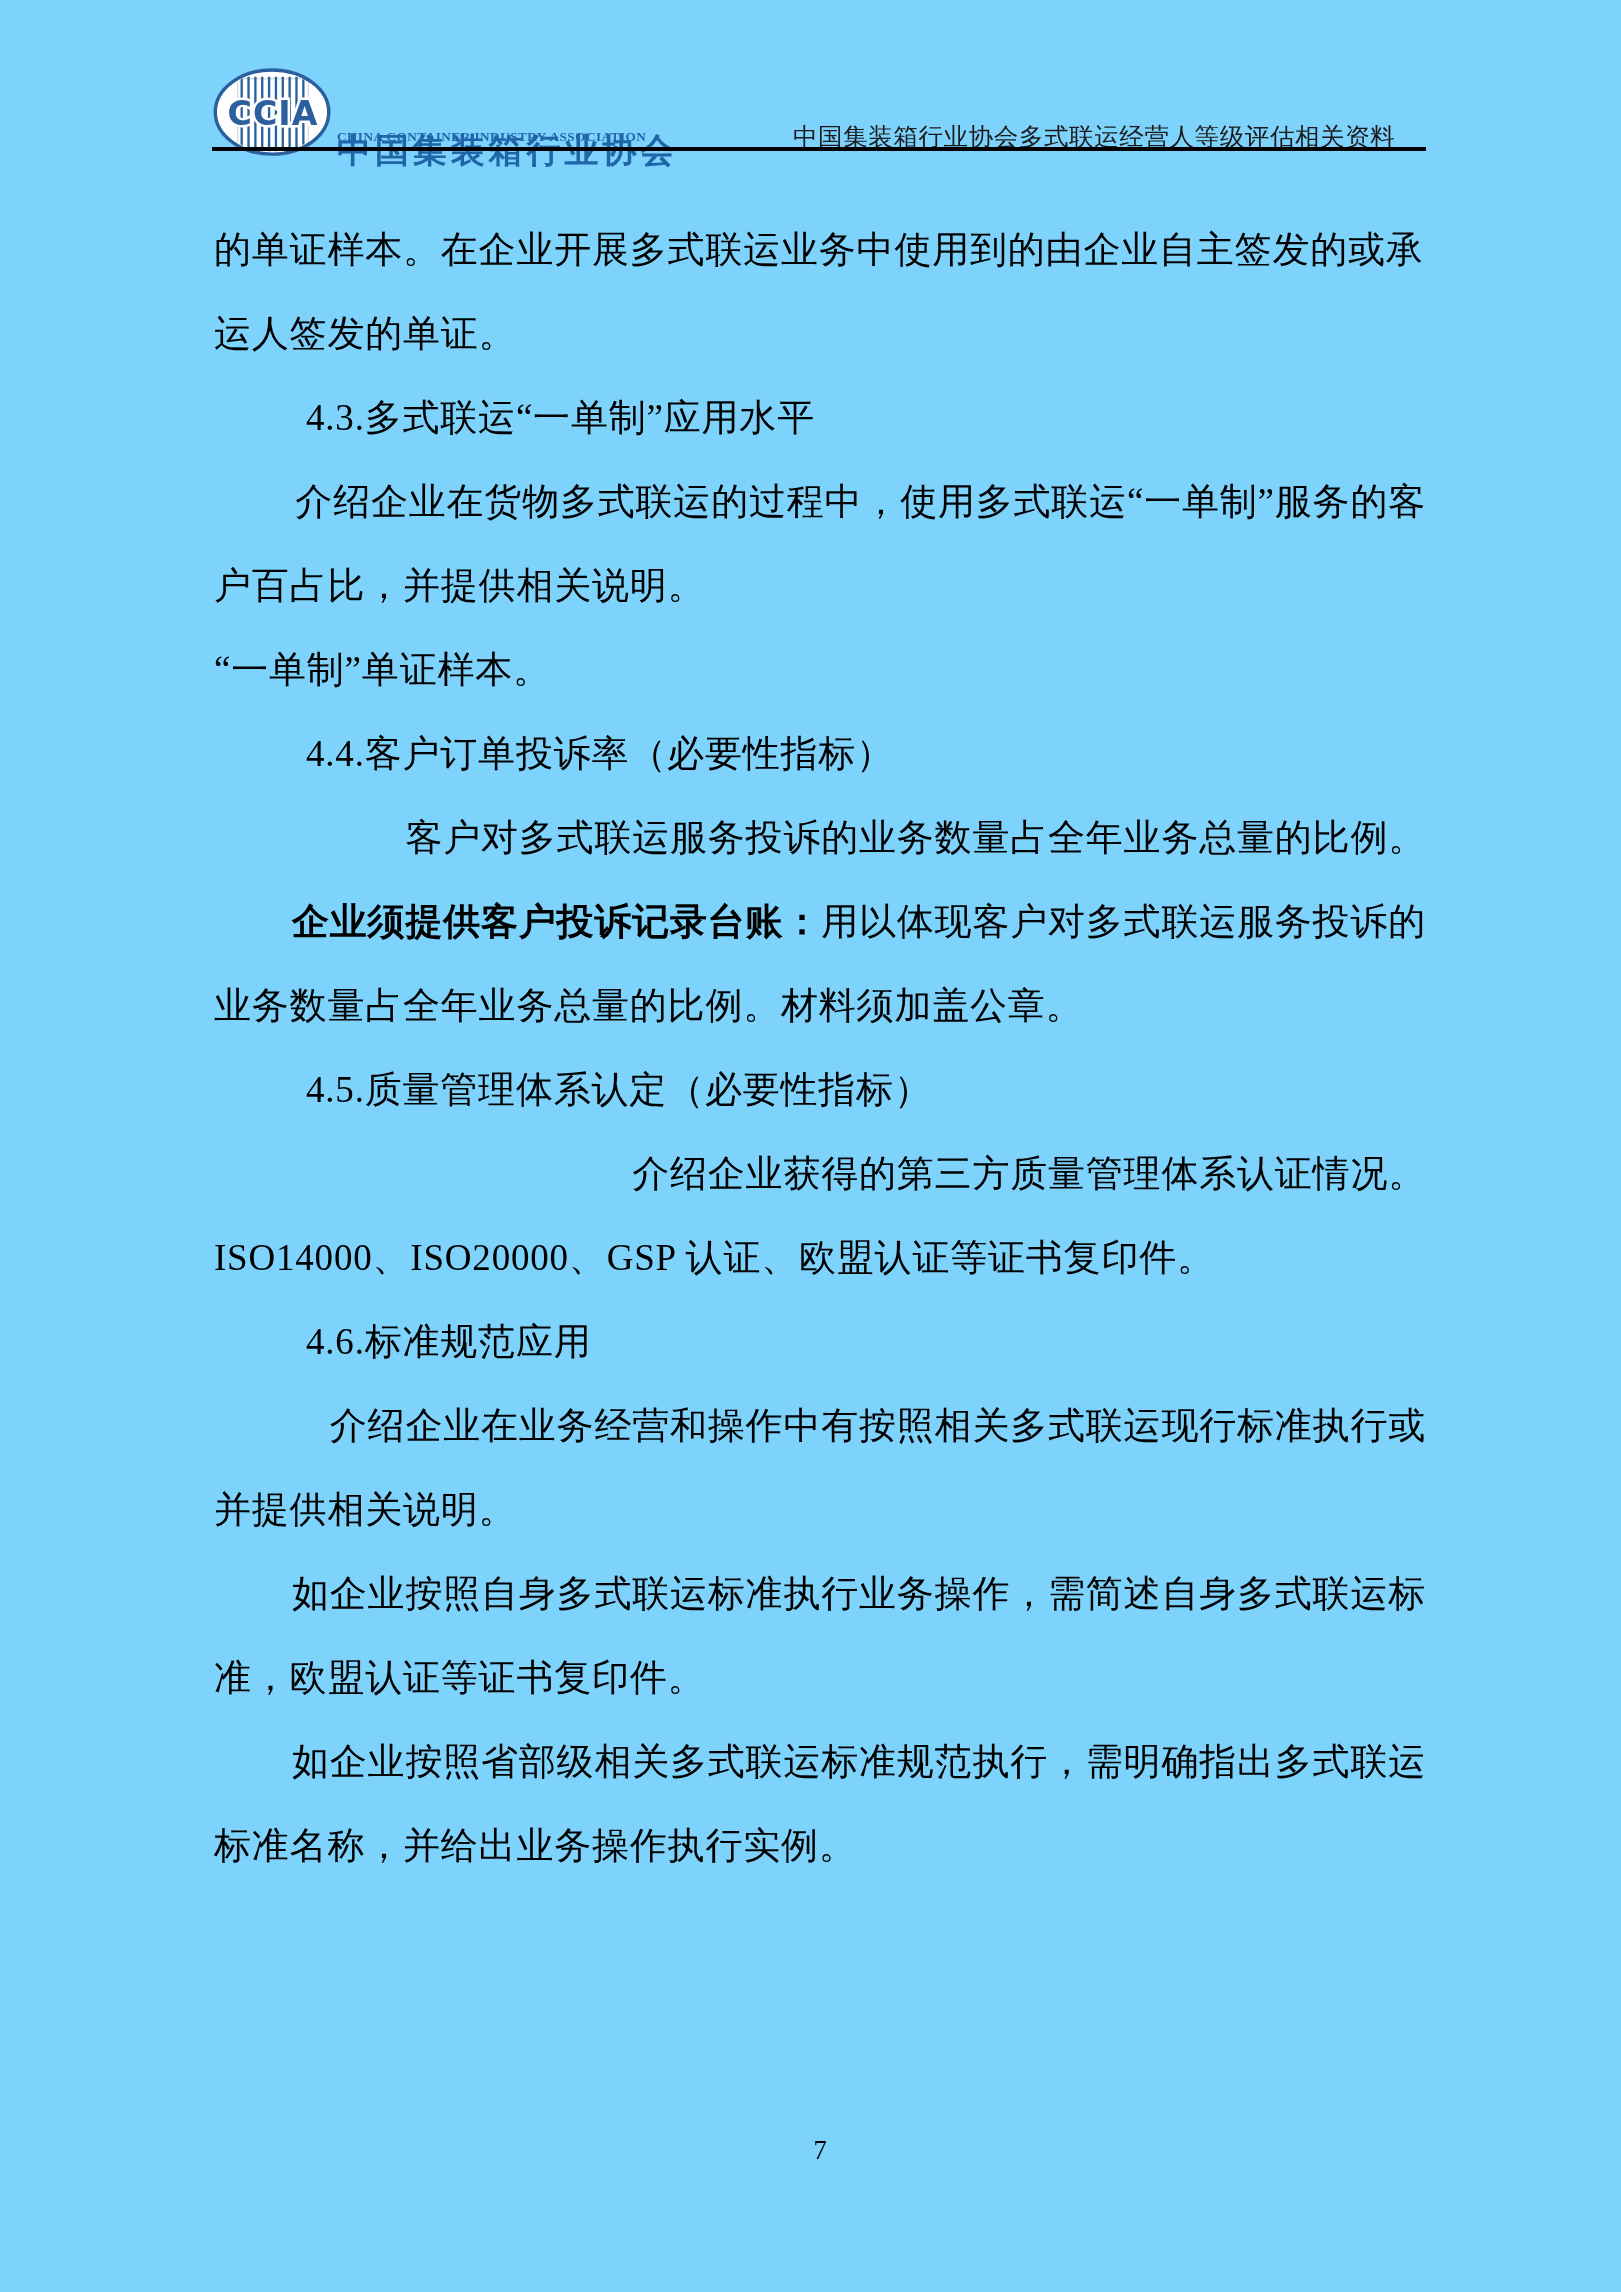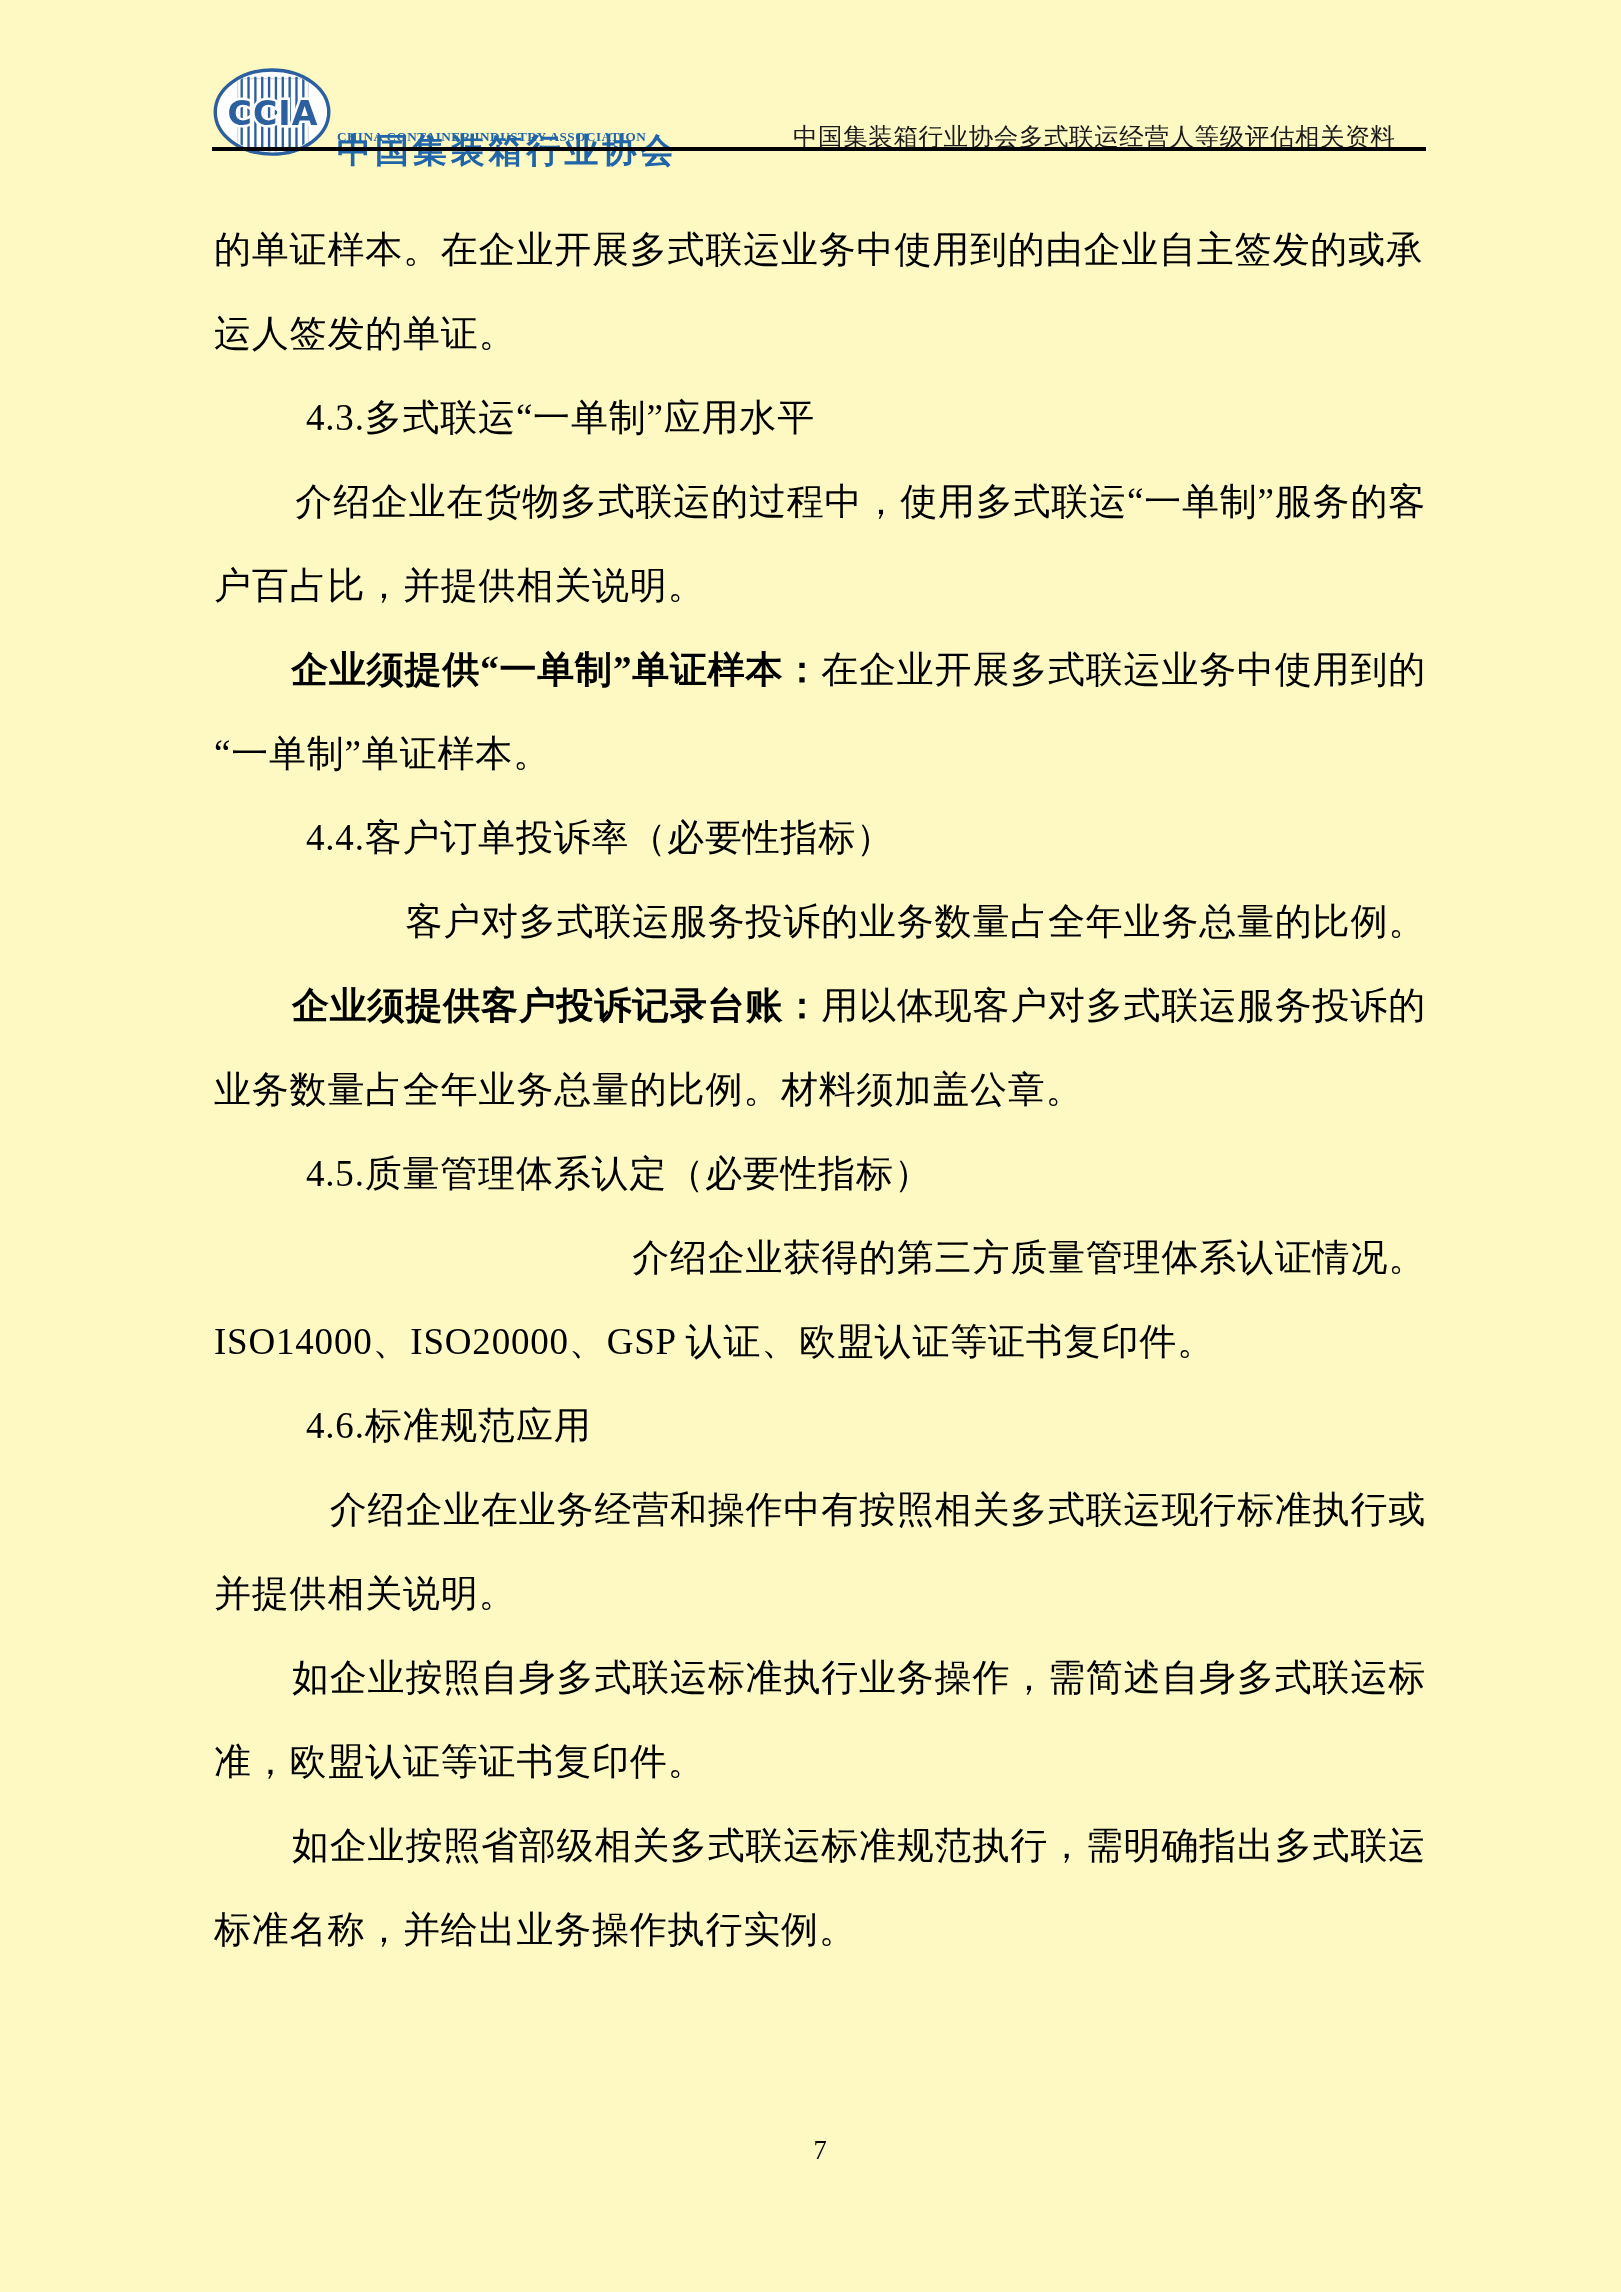--- a/index.html
+++ b/index.html
@@ -1,19 +1,19 @@
 <!DOCTYPE html>
 <html><head>
 <meta charset="utf-8">
 <style>
   html,body{margin:0;padding:0;background:#e8e8e8;}
   .page{
     position:relative;
     width:1621px;height:2293px;
-    background:#fef9c3;
+    background:#7dd3fc;
     margin:0 auto;
     overflow:hidden;
     font-family:"Liberation Serif","DejaVu Serif",serif;
     color:#000;
   }
   
   .emblem{position:absolute;left:212px;top:67px;width:122px;height:92px;}
   .logo-cn{
     position:absolute;left:337px;top:86px;width:314px;
     font-family:"Liberation Sans","DejaVu Sans",sans-serif;
@@ -92,21 +92,20 @@
 
     <div class="header-rule"></div>
   </div>
 
   <div class="body-text">
     <div class="tline"><span class="seg-bold"></span><span>的单证样本。在企业开展多式联运业务中使用到的由企业自主签发的或承</span></div>
     <div class="tline"><span class="seg-bold"></span><span>运人签发的单证。</span></div>
     <div class="tline ind-h"><span class="seg-bold"></span><span>4.3.多式联运“一单制”应用水平</span></div>
     <div class="tline ind-p"><span class="seg-bold"></span><span>介绍企业在货物多式联运的过程中，使用多式联运“一单制”服务的客</span></div>
     <div class="tline"><span class="seg-bold"></span><span>户百占比，并提供相关说明。</span></div>
-    <div class="tline ind-p"><span class="seg-bold">企业须提供“一单制”单证样本：</span><span>在企业开展多式联运业务中使用到的</span></div>
     <div class="tline"><span class="seg-bold"></span><span>“一单制”单证样本。</span></div>
     <div class="tline ind-h"><span class="seg-bold"></span><span>4.4.客户订单投诉率（必要性指标）</span></div>
     <div class="tline ind-p"><span class="seg-bold"></span><span>客户对多式联运服务投诉的业务数量占全年业务总量的比例。</span></div>
     <div class="tline ind-p"><span class="seg-bold">企业须提供客户投诉记录台账：</span><span>用以体现客户对多式联运服务投诉的</span></div>
     <div class="tline"><span class="seg-bold"></span><span>业务数量占全年业务总量的比例。材料须加盖公章。</span></div>
     <div class="tline ind-h"><span class="seg-bold"></span><span>4.5.质量管理体系认定（必要性指标）</span></div>
     <div class="tline ind-p"><span class="seg-bold"></span><span>介绍企业获得的第三方质量管理体系认证情况。</span></div>
     <div class="tline"><span class="seg-bold"></span><span>ISO14000、ISO20000、GSP 认证、欧盟认证等证书复印件。</span></div>
     <div class="tline ind-h"><span class="seg-bold"></span><span>4.6.标准规范应用</span></div>
     <div class="tline ind-p"><span class="seg-bold"></span><span>介绍企业在业务经营和操作中有按照相关多式联运现行标准执行或</span></div>

